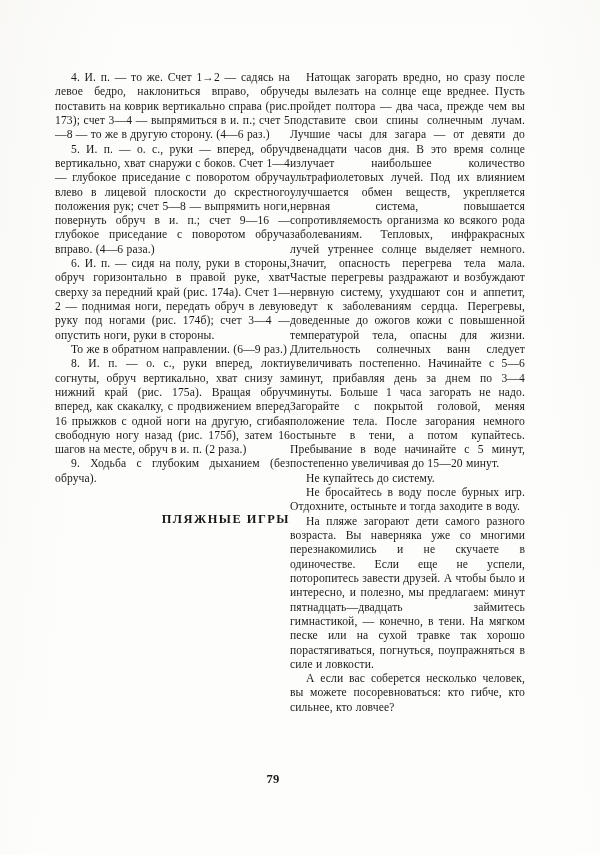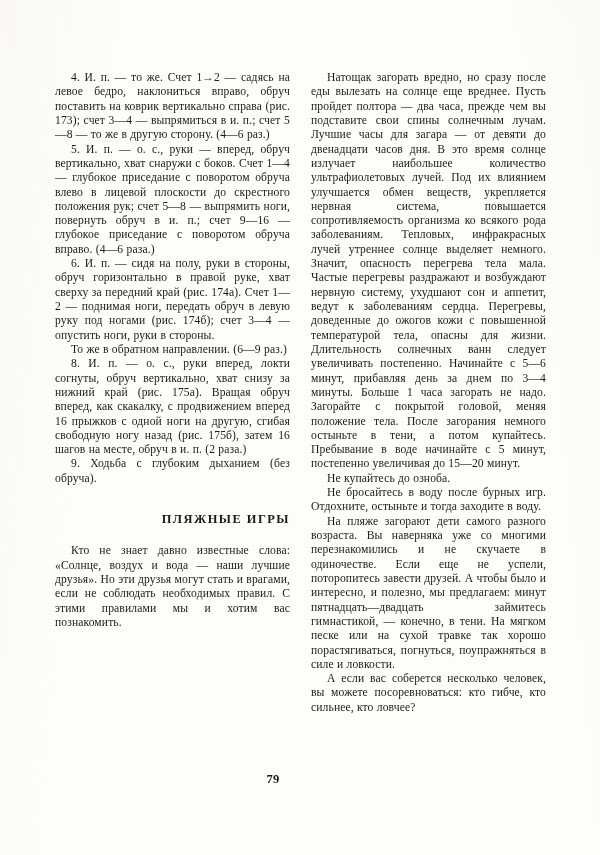--- a/index.html
+++ b/index.html
@@ -26,21 +26,20 @@
       linear-gradient(265deg, rgba(247,246,242,0.5) 0%, rgba(255,255,255,0) 14%),
       linear-gradient(180deg, rgba(252,252,250,0.7) 0%, rgba(255,255,255,0) 9%);
     pointer-events: none;
   }
   .columns {
     position: absolute;
     left: 55px;
     top: 71px;
     width: 491px;
     display: flex;
-    gap: 21px;
   }
   .col {
     width: 235px;
   }
   p.body {
     margin: 0;
     font-size: 11.6px;
     line-height: 14.32px;
     text-align: justify;
     text-align-last: left;
@@ -86,26 +85,25 @@
       <p class="body">5. И. п. — о. с., руки — вперед, обруч вертикально, хват снаружи с боков. Счет 1—4 — глубокое приседание с поворотом обруча влево в лицевой плоскости до скрестного положения рук; счет 5—8 — выпрямить ноги, повернуть обруч в и. п.; счет 9—16 — глубокое приседание с поворотом обруча вправо. (4—6 раза.)</p>
       <p class="body">6. И. п. — сидя на полу, руки в стороны, обруч горизонтально в правой руке, хват сверху за передний край (рис. 174а). Счет 1—2 — поднимая ноги, передать обруч в левую руку под ногами (рис. 174б); счет 3—4 — опустить ноги, руки в стороны.</p>
       <p class="body">То же в обратном направлении. (6—9 раз.)</p>
       <p class="body">8. И. п. — о. с., руки вперед, локти согнуты, обруч вертикально, хват снизу за нижний край (рис. 175а). Вращая обруч вперед, как скакалку, с продвижением вперед 16 прыжков с одной ноги на другую, сгибая свободную ногу назад (рис. 175б), затем 16 шагов на месте, обруч в и. п. (2 раза.)</p>
       <p class="body">9. Ходьба с глубоким дыханием (без обруча).</p>
 
       <div class="spacer-lg"></div>
       <p class="section-heading">ПЛЯЖНЫЕ ИГРЫ</p>
       <div class="spacer-md"></div>
 
-      <p class="body">Кто не знает давно известные слова: «Солнце, воздух и вода — наши лучшие друзья». Но эти друзья могут стать и врагами, если не соблюдать необходимых правил. С этими правилами мы и хотим вас познакомить.</p>
     </div>
 
     <div class="col">
       <p class="body">Натощак загорать вредно, но сразу после еды вылезать на солнце еще вреднее. Пусть пройдет полтора — два часа, прежде чем вы подставите свои спины солнечным лучам. Лучшие часы для загара — от девяти до двенадцати часов дня. В это время солнце излучает наибольшее количество ультрафиолетовых лучей. Под их влиянием улучшается обмен веществ, укрепляется нервная система, повышается сопротивляемость организма ко всякого рода заболеваниям. Тепловых, инфракрасных лучей утреннее солнце выделяет немного. Значит, опасность перегрева тела мала. Частые перегревы раздражают и возбуждают нервную систему, ухудшают сон и аппетит, ведут к заболеваниям сердца. Перегревы, доведенные до ожогов кожи с повышенной температурой тела, опасны для жизни. Длительность солнечных ванн следует увеличивать постепенно. Начинайте с 5—6 минут, прибавляя день за днем по 3—4 минуты. Больше 1 часа загорать не надо. Загорайте с покрытой головой, меняя положение тела. После загорания немного остыньте в тени, а потом купайтесь. Пребывание в воде начинайте с 5 минут, постепенно увеличивая до 15—20 минут.</p>
-      <p class="body">Не купайтесь до озноба.</p>
+      <p class="body">Не купайтесь до систему.</p>
       <p class="body">Не бросайтесь в воду после бурных игр. Отдохните, остыньте и тогда заходите в воду.</p>
       <p class="body">На пляже загорают дети самого разного возраста. Вы наверняка уже со многими перезнакомились и не скучаете в одиночестве. Если еще не успели, поторопитесь завести друзей. А чтобы было и интересно, и полезно, мы предлагаем: минут пятнадцать—двадцать займитесь гимнастикой, — конечно, в тени. На мягком песке или на сухой травке так хорошо порастягиваться, погнуться, поупражняться в силе и ловкости.</p>
       <p class="body">А если вас соберется несколько человек, вы можете посоревноваться: кто гибче, кто сильнее, кто ловчее?</p>
     </div>
 
   </div>
 
   <div class="page-number">79</div>
 </div>
 

